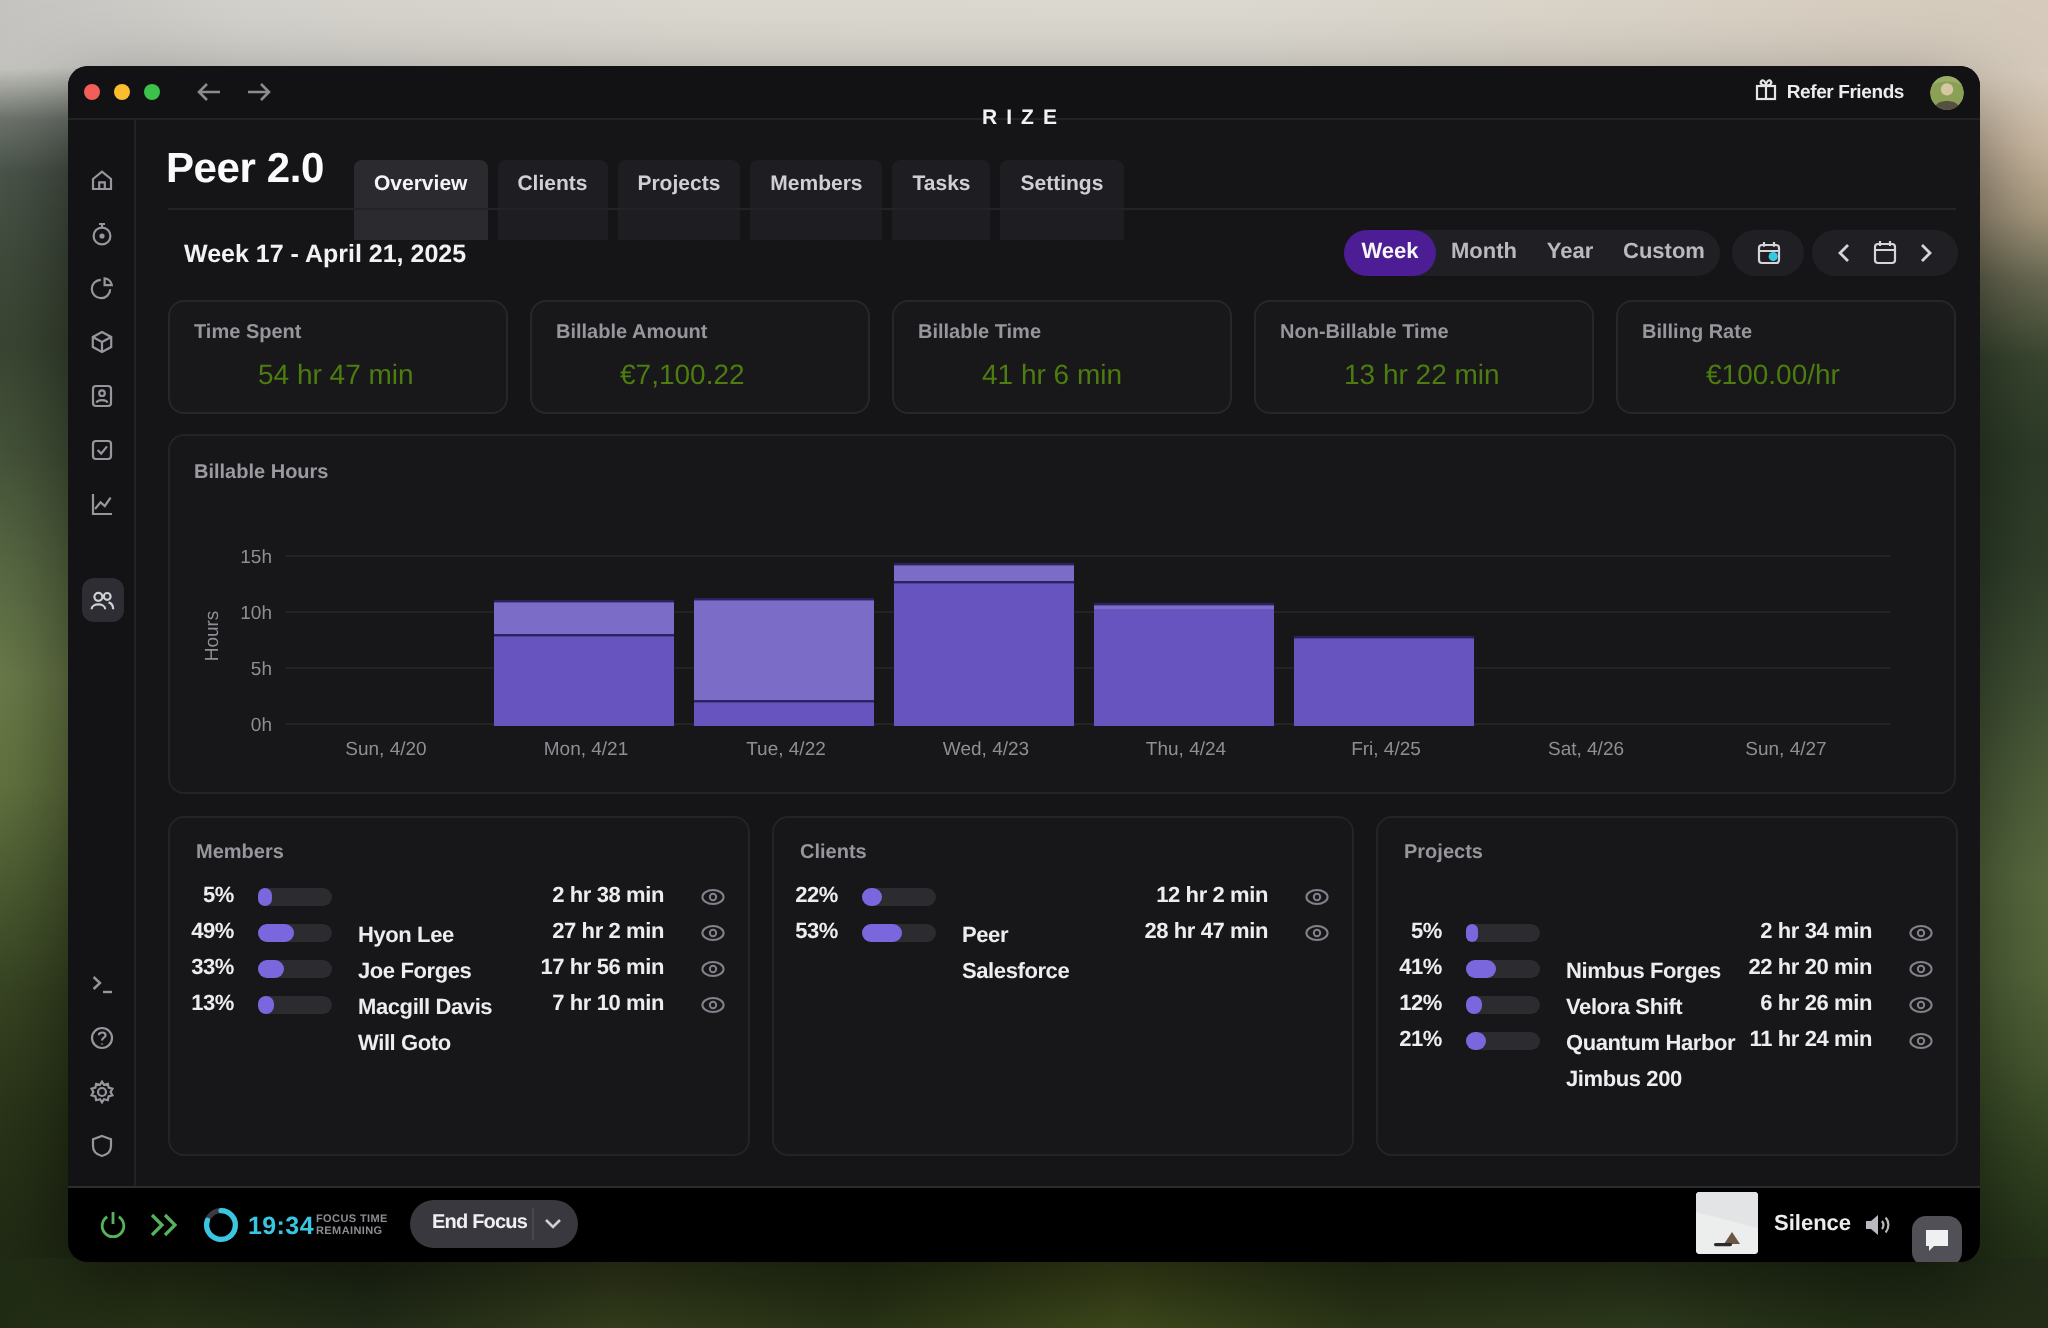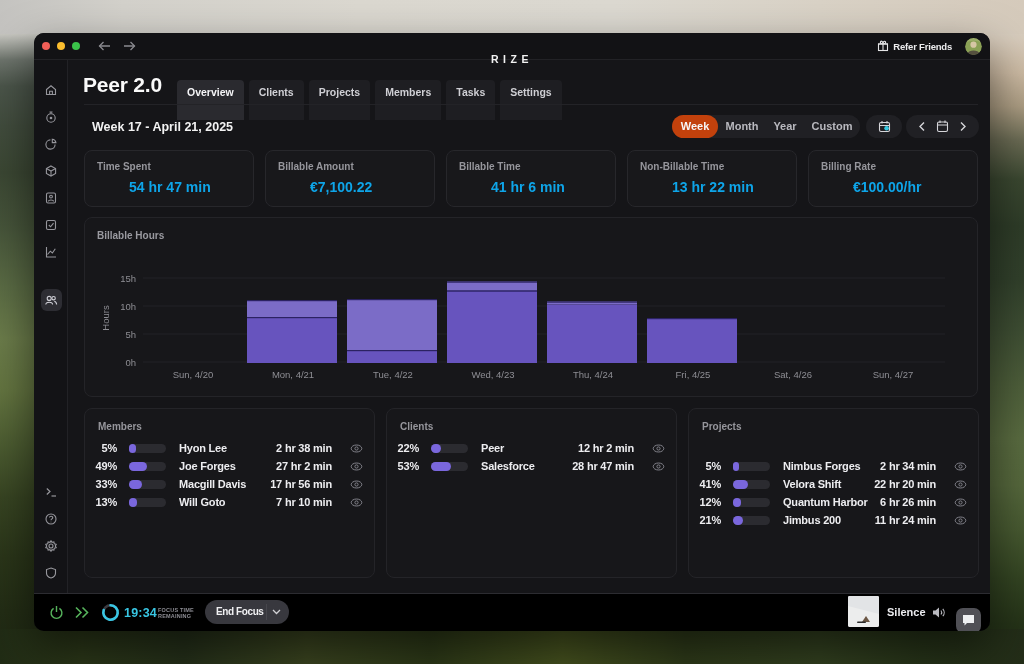--- a/index.html
+++ b/index.html
@@ -34,40 +34,40 @@
   #main { position:absolute; left:35px; top:27px; right:0; bottom:38px; }
   #title { position:absolute; left:14px; top:13px; font-size:21px; font-weight:bold; color:#fafafa; letter-spacing:-.2px; }
   #tabs { position:absolute; left:108px; top:20px; height:24px; }
   #tabs:after { content:""; position:absolute; left:-93px; top:24px; width:894px; height:1px; background:#232327; }
   .tab { display:inline-block; height:40px; line-height:25px; padding:0 10px; margin-right:5px; font-size:10.5px; font-weight:bold; color:#cfcfd4; background:#1e1e22; border-radius:4px 4px 0 0; }
   .tab.sel { background:#2a2a2f; color:#f5f5f7; }
   
   #weeklbl { position:absolute; left:23px; top:60px; font-size:12.5px; font-weight:bold; color:#f2f2f2; }
   #seg { position:absolute; left:603px; top:55px; width:188px; height:23px; background:#202024; border-radius:12px; font-size:11px; font-weight:bold; color:#b9b9bf; }
   .segi { float:left; height:23px; line-height:23px; text-align:center; }
-  .segi.sel { background:#c2410c; color:#f6f6f6; border-radius:12px; }
+  .segi.sel { background:#4c1d95; color:#f6f6f6; border-radius:12px; }
   #seg .w1{width:46px;} #seg .w2{width:48px;} #seg .w3{width:38px;} #seg .w4{width:56px;}
   #calbtn { position:absolute; left:797px; top:55px; width:36px; height:23px; background:#202024; border-radius:12px; text-align:center; }
   #navpill { position:absolute; left:837px; top:55px; width:73px; height:23px; background:#202024; border-radius:12px; color:#d6d6da; }
   
   .card { position:absolute; top:90px; width:170px; height:57px; background:#18181b; border:1px solid #27272b; border-radius:8px; padding:10px 12px; }
   .card .lab { font-size:10px; color:#96969c; font-weight:bold; }
-  .card .val { margin-top:7px; font-size:14px; font-weight:bold; color:#0ea5e9;padding-left:32px; }
+  .card .val { margin-top:7px; font-size:14px; font-weight:normal; color:#4d7c0f;padding-left:32px; }
   
   #chart { position:absolute; left:15px; top:157px; width:894px; height:180px; background:#17171a; border:1px solid #242428; border-radius:8px; }
   
   .panel { position:absolute; top:348px; height:170px; background:#17171a; border:1px solid #242428; border-radius:8px; }
   .panel .ptitle { position:absolute; left:13px; top:12px; font-size:10px; font-weight:bold; color:#96969c; }
   .prow { position:absolute; left:0; right:0; height:18px; line-height:18px; font-size:11px; letter-spacing:-.2px; font-weight:bold; color:#ededf0; white-space:nowrap; }
   .pct { position:absolute; text-align:right; width:30px; }
   .track { position:absolute; top:5px; width:37px; height:9px; background:#2b2b30; border-radius:5px; }
   .fill { position:absolute; left:0; top:0; height:9px; background:#7a67dd; border-radius:5px; }
   .pct { left:2px; }
   .track { left:44px; }
-  .pname { position:absolute; left:94px; }
+  .pname { position:absolute; left:94px;margin-top:20px; }
   .ptime { position:absolute; right:42px; }
   .peye { position:absolute; left:265px; top:4px; }
   
   #footer { position:absolute; left:0; bottom:0; width:100%; height:38px; background:#000000; border-top:1px solid #2c2c31; }
 </style>
 </head>
 <body>
 <div id="bgbase"></div>
 <div id="bgleft"></div>
 <div id="bgright"></div>

